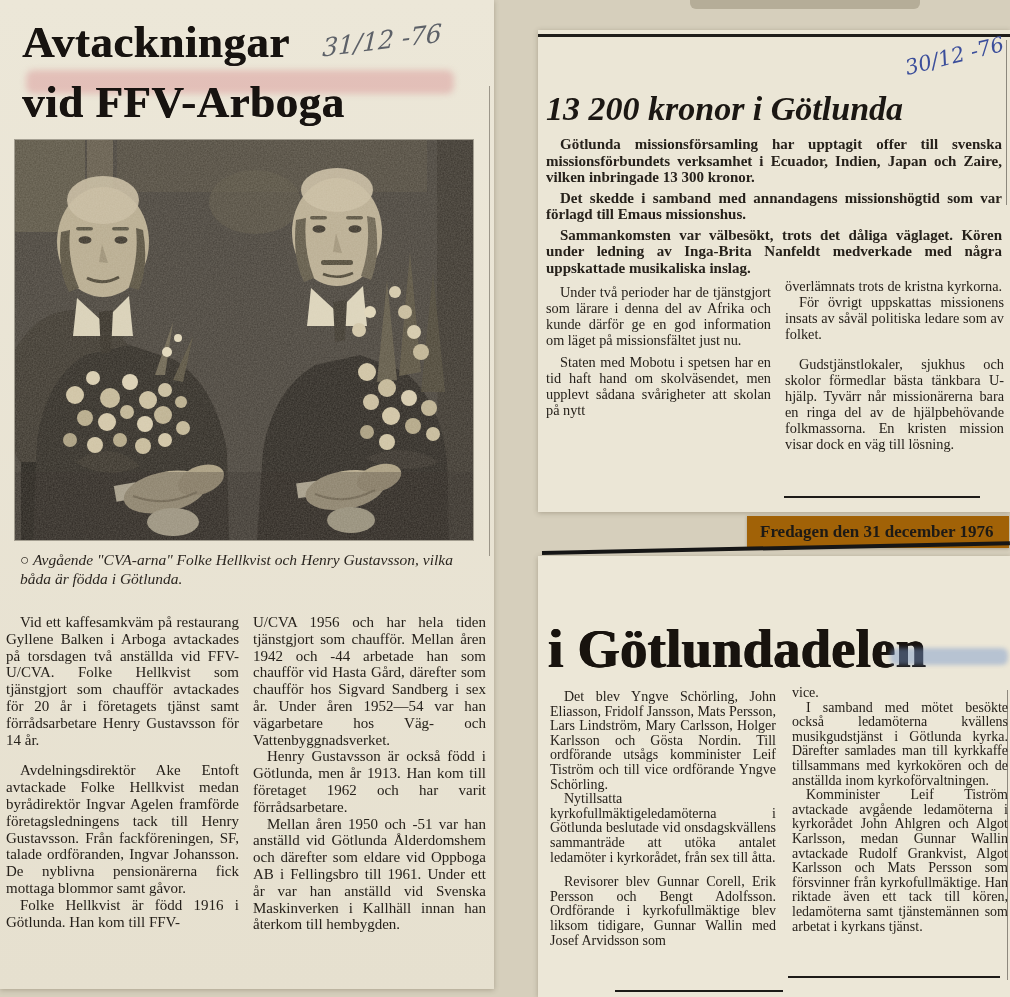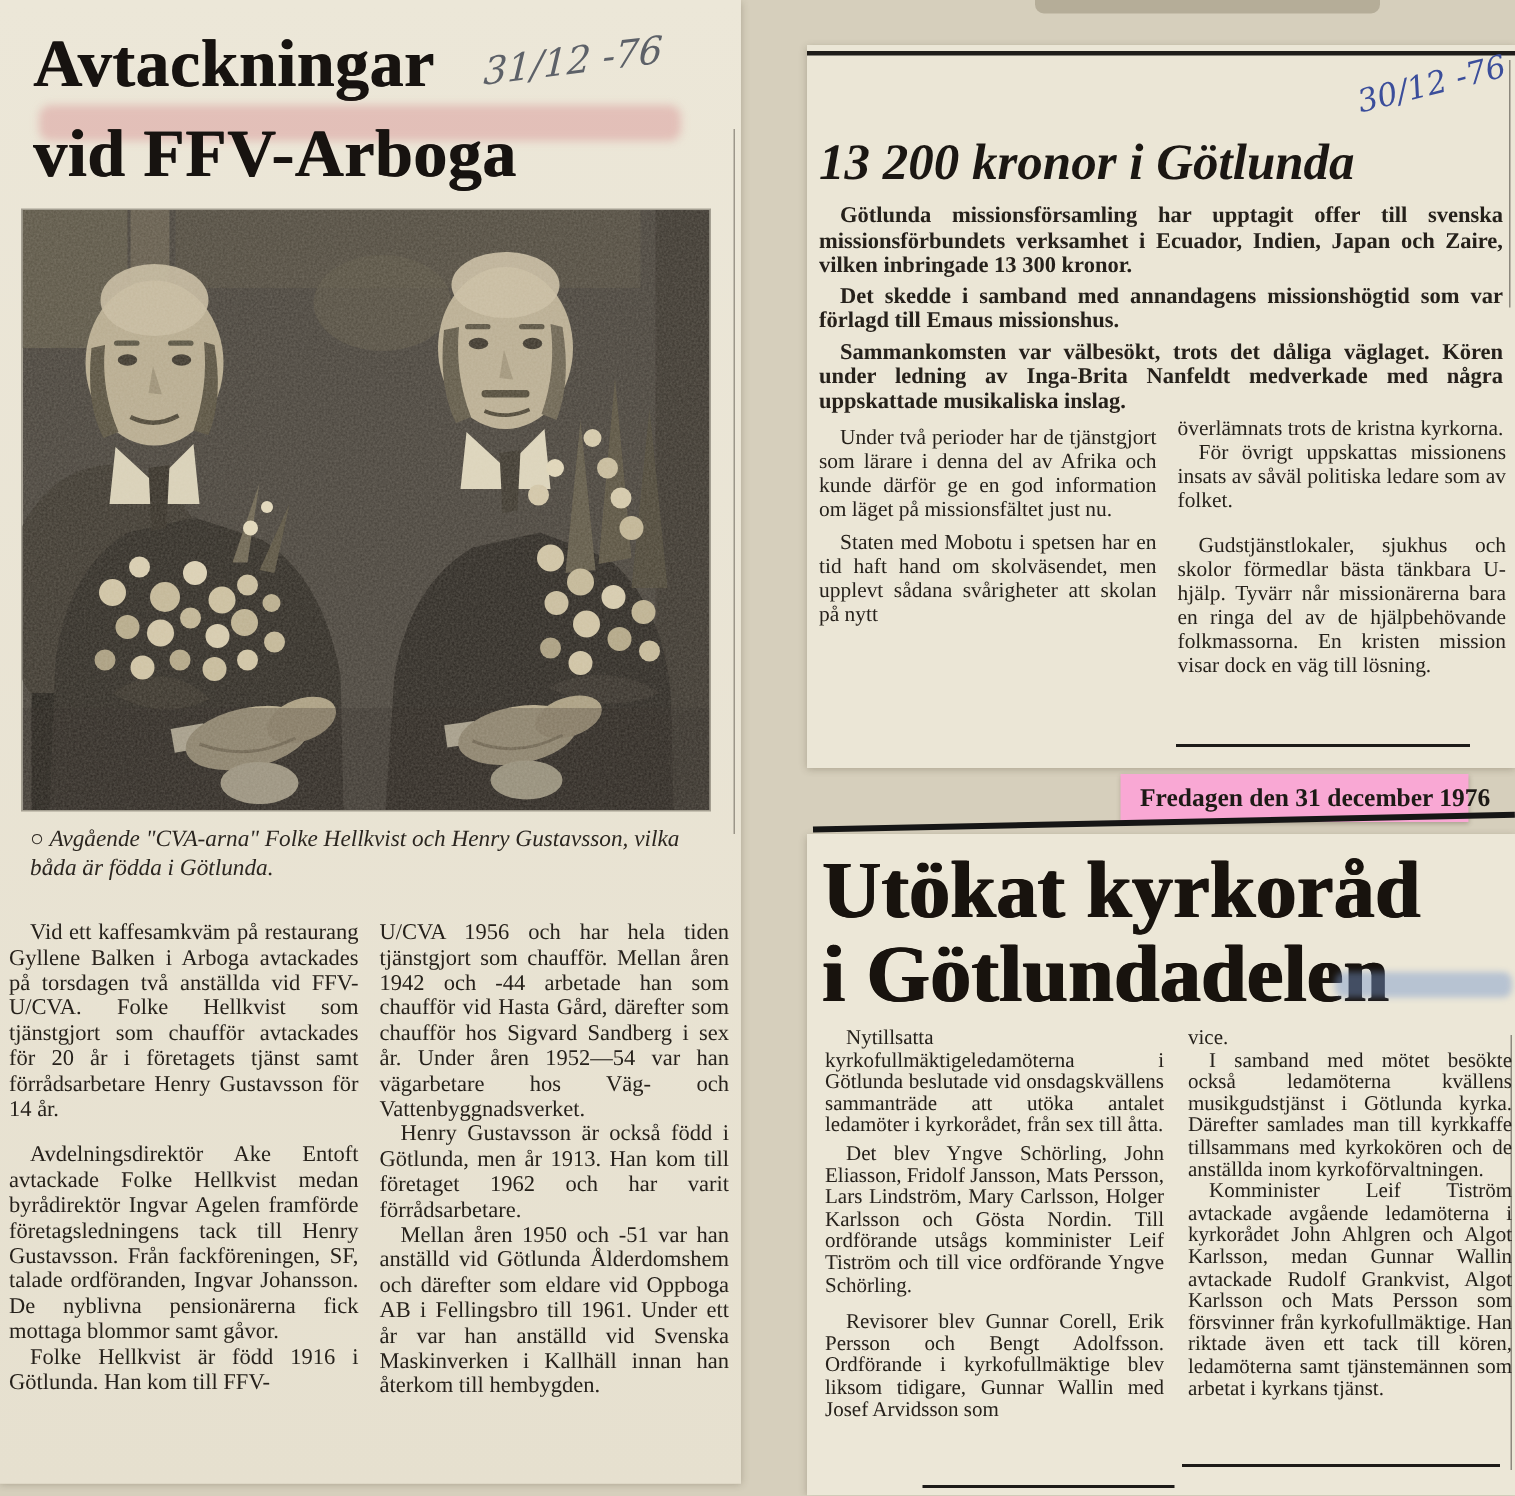--- a/index.html
+++ b/index.html
@@ -26,21 +26,21 @@
   .topline{position:absolute;left:0;top:4px;width:100%;height:3px;background:#1f1d1a;}
   .vline{position:absolute;background:rgba(45,42,36,.5);width:1.5px;}
   .h-mission{position:absolute;left:8px;font-style:italic;font-weight:bold;font-size:34px;line-height:1;color:#1b1713;white-space:nowrap;}
   .hw-right{left:366px;top:14px;font-size:21px;color:#3b4e9b;transform:rotate(-14deg);}
   .lead{position:absolute;left:8px;top:106px;width:456px;font-weight:bold;font-size:15px;line-height:16.5px;}
   .lead p{margin:0;text-align:justify;}
   .cols-mission{left:8px;top:248px;gap:14px;font-size:14.3px;line-height:16px;}
   .cols-mission .col1{width:225px;} .cols-mission .col2{width:219px;}
   .rule{position:absolute;background:#1d1b18;height:2px;}
   
-  .banner{position:absolute;left:747px;top:516px;width:232px;height:32px;background:#f9a8d4;box-shadow:0 1px 3px rgba(70,60,40,.3);}
+  .banner{position:absolute;left:747px;top:516px;width:262px;height:32px;background:#a16207;box-shadow:0 1px 3px rgba(70,60,40,.3);}
   .banner span{display:block;padding:6px 0 0 13px;font-weight:bold;font-size:17px;color:#1d1a16;white-space:nowrap;}
   .heavy-line{position:absolute;left:542px;top:551px;width:468px;height:4px;background:#161616;transform:rotate(-1.2deg);transform-origin:left center;}
   
   .clip-kyrkorad{left:538px;top:556px;width:472px;height:441px;background:#ece7d7;}
   .h-kyrkorad{position:absolute;left:10px;font-weight:bold;font-size:54px;line-height:1;letter-spacing:.5px;color:#18130e;white-space:nowrap;text-shadow:1px 0 0 currentColor,-.4px 0 0 currentColor;}
   .blue-streak{position:absolute;left:352px;top:92px;width:118px;height:17px;background:rgba(120,150,205,.45);filter:blur(2px);border-radius:6px;}
   .cols-kyrkorad{left:12px;top:130px;gap:16px;font-size:14px;line-height:14.6px;height:304px;overflow:hidden;}
   .cols-kyrkorad .col1{width:226px;} .cols-kyrkorad .col2{width:216px;}
   .tear{position:absolute;background:#c3bca7;}
 </style>
@@ -209,27 +209,26 @@
   </div>
   <div class="rule" style="left:246px;top:466px;width:196px;"></div>
 </div>
 
 <div class="banner">
   <span>Fredagen den 31 december 1976</span>
 </div>
 <div class="heavy-line"></div>
 
 <div class="clip clip-kyrkorad">
-  <div class="h-kyrkorad" style="top:10px;">Utökat kyrkoråd</div>
   <div class="h-kyrkorad" style="top:66px;">i Götlundadelen</div>
   <div class="blue-streak"></div>
   <div class="cols cols-kyrkorad">
     <div class="col1">
+      <p class="ind g4">Det blev Yngve Schörling, John Eliasson, Fridolf Jansson, Mats Persson, Lars Lindström, Mary Carlsson, Holger Karlsson och Gösta Nordin. Till ordförande utsågs komminister Leif Tiström och till vice ordförande Yngve Schörling.</p>
       <p class="ind">Nytillsatta kyrkofullmäktigeledamöterna i Götlunda beslutade vid onsdagskvällens sammanträde att utöka antalet ledamöter i kyrkorådet, från sex till åtta.</p>
-      <p class="ind g4">Det blev Yngve Schörling, John Eliasson, Fridolf Jansson, Mats Persson, Lars Lindström, Mary Carlsson, Holger Karlsson och Gösta Nordin. Till ordförande utsågs komminister Leif Tiström och till vice ordförande Yngve Schörling.</p>
       <p class="ind g10">Revisorer blev Gunnar Corell, Erik Persson och Bengt Adolfsson. Ordförande i kyrkofullmäktige blev liksom tidigare, Gunnar Wallin med Josef Arvidsson som</p>
     </div>
     <div class="col2">
       <p>vice.</p>
       <p class="ind">I samband med mötet besökte också ledamöterna kvällens musikgudstjänst i Götlunda kyrka. Därefter samlades man till kyrkkaffe tillsammans med kyrkokören och de anställda inom kyrkoförvaltningen.</p>
       <p class="ind">Komminister Leif Tiström avtackade avgående ledamöterna i kyrkorådet John Ahlgren och Algot Karlsson, medan Gunnar Wallin avtackade Rudolf Grankvist, Algot Karlsson och Mats Persson som försvinner från kyrkofullmäktige. Han riktade även ett tack till kören, ledamöterna samt tjänstemännen som arbetat i kyrkans tjänst.</p>
     </div>
   </div>
   <div class="rule" style="left:77px;top:434px;width:168px;"></div>
   <div class="rule" style="left:250px;top:420px;width:212px;"></div>

